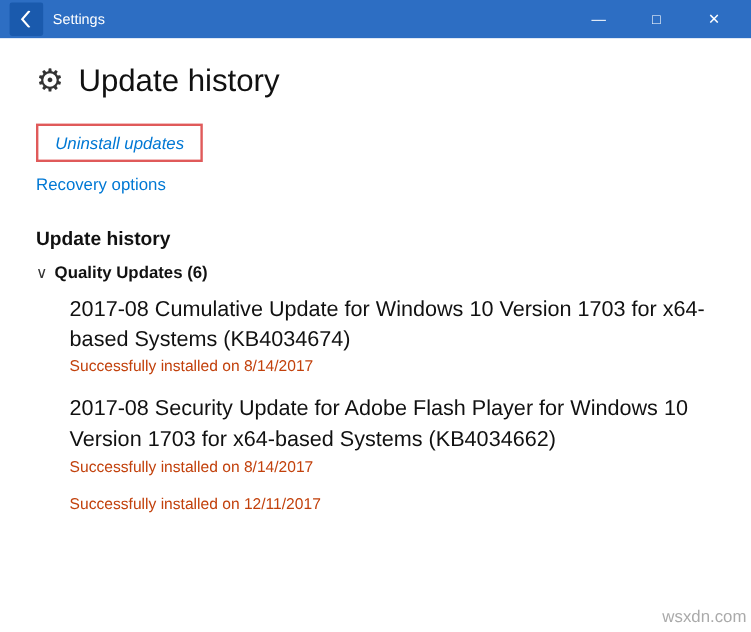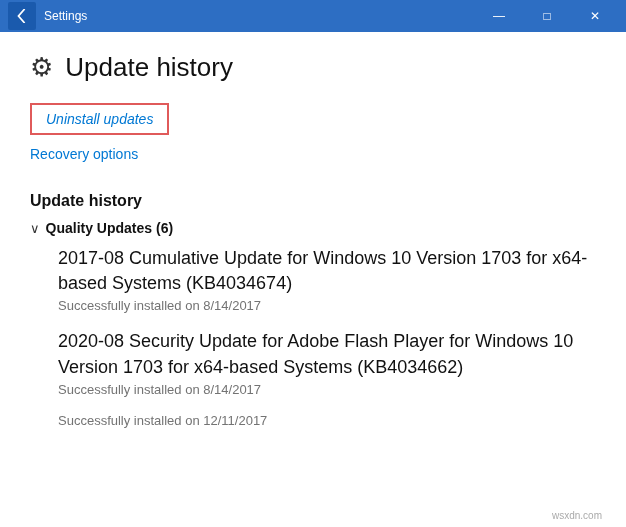--- a/index.html
+++ b/index.html
@@ -136,30 +136,30 @@
     .update-item {
       margin-bottom: 16px;
     }
     .update-name {
       font-size: 18px;
       color: #111;
       line-height: 1.4;
       margin-bottom: 2px;
     }
     .update-status {
-      color: #737373;
+      color: #c2410c;
       font-size: 13px;
       cursor: pointer;
     }
 
     .watermark {
       position: fixed;
       bottom: 6px;
-      right: 24px;
-      font-size: 10px;
+      right: 4px;
+      font-size: 14px;
       color: #aaa;
     }
   </style>
 </head>
 <body>
 
 <div class="title-bar">
   <div class="title-bar-left">
     <div class="title-bar-back">
       <svg viewBox="0 0 10 16" xmlns="http://www.w3.org/2000/svg">
@@ -201,21 +201,21 @@
 
   
   <div class="update-list">
 
     <div class="update-item">
       <div class="update-name">2017-08 Cumulative Update for Windows 10 Version 1703 for x64-based Systems (KB4034674)</div>
       <div class="update-status">Successfully installed on 8/14/2017</div>
     </div>
 
     <div class="update-item">
-      <div class="update-name">2020-08 Security Update for Adobe Flash Player for Windows 10 Version 1703 for x64-based Systems (KB4034662)</div>
+      <div class="update-name">2017-08 Security Update for Adobe Flash Player for Windows 10 Version 1703 for x64-based Systems (KB4034662)</div>
       <div class="update-status">Successfully installed on 8/14/2017</div>
     </div>
 
     <div class="update-item">
       <div class="update-status">Successfully installed on 12/11/2017</div>
     </div>
 
   </div>
 
 </div>

